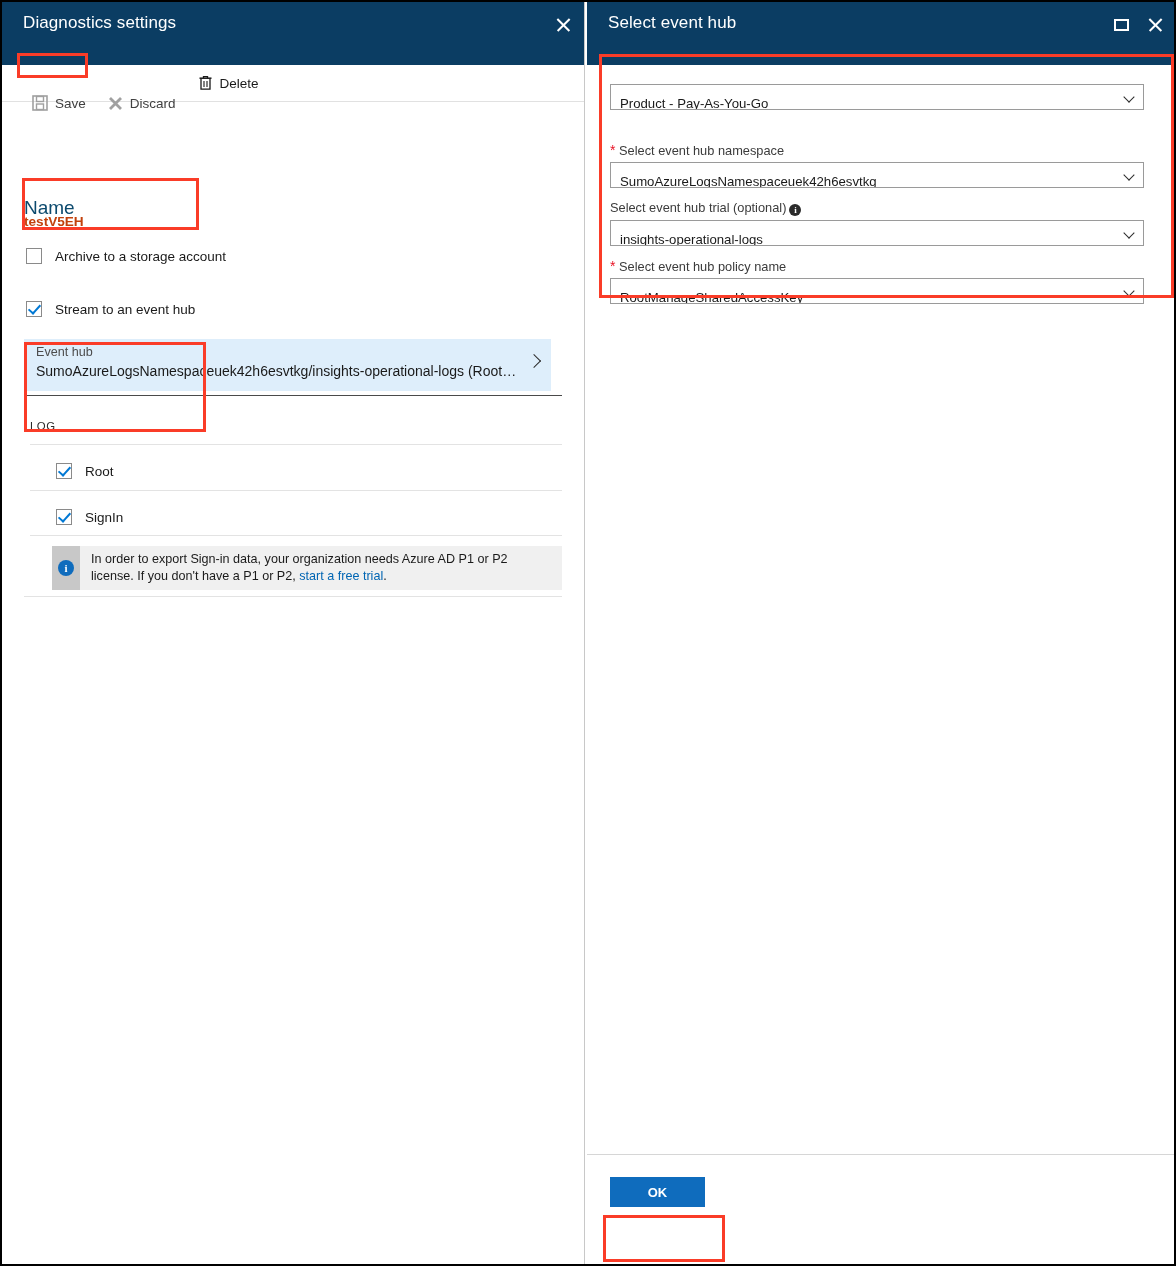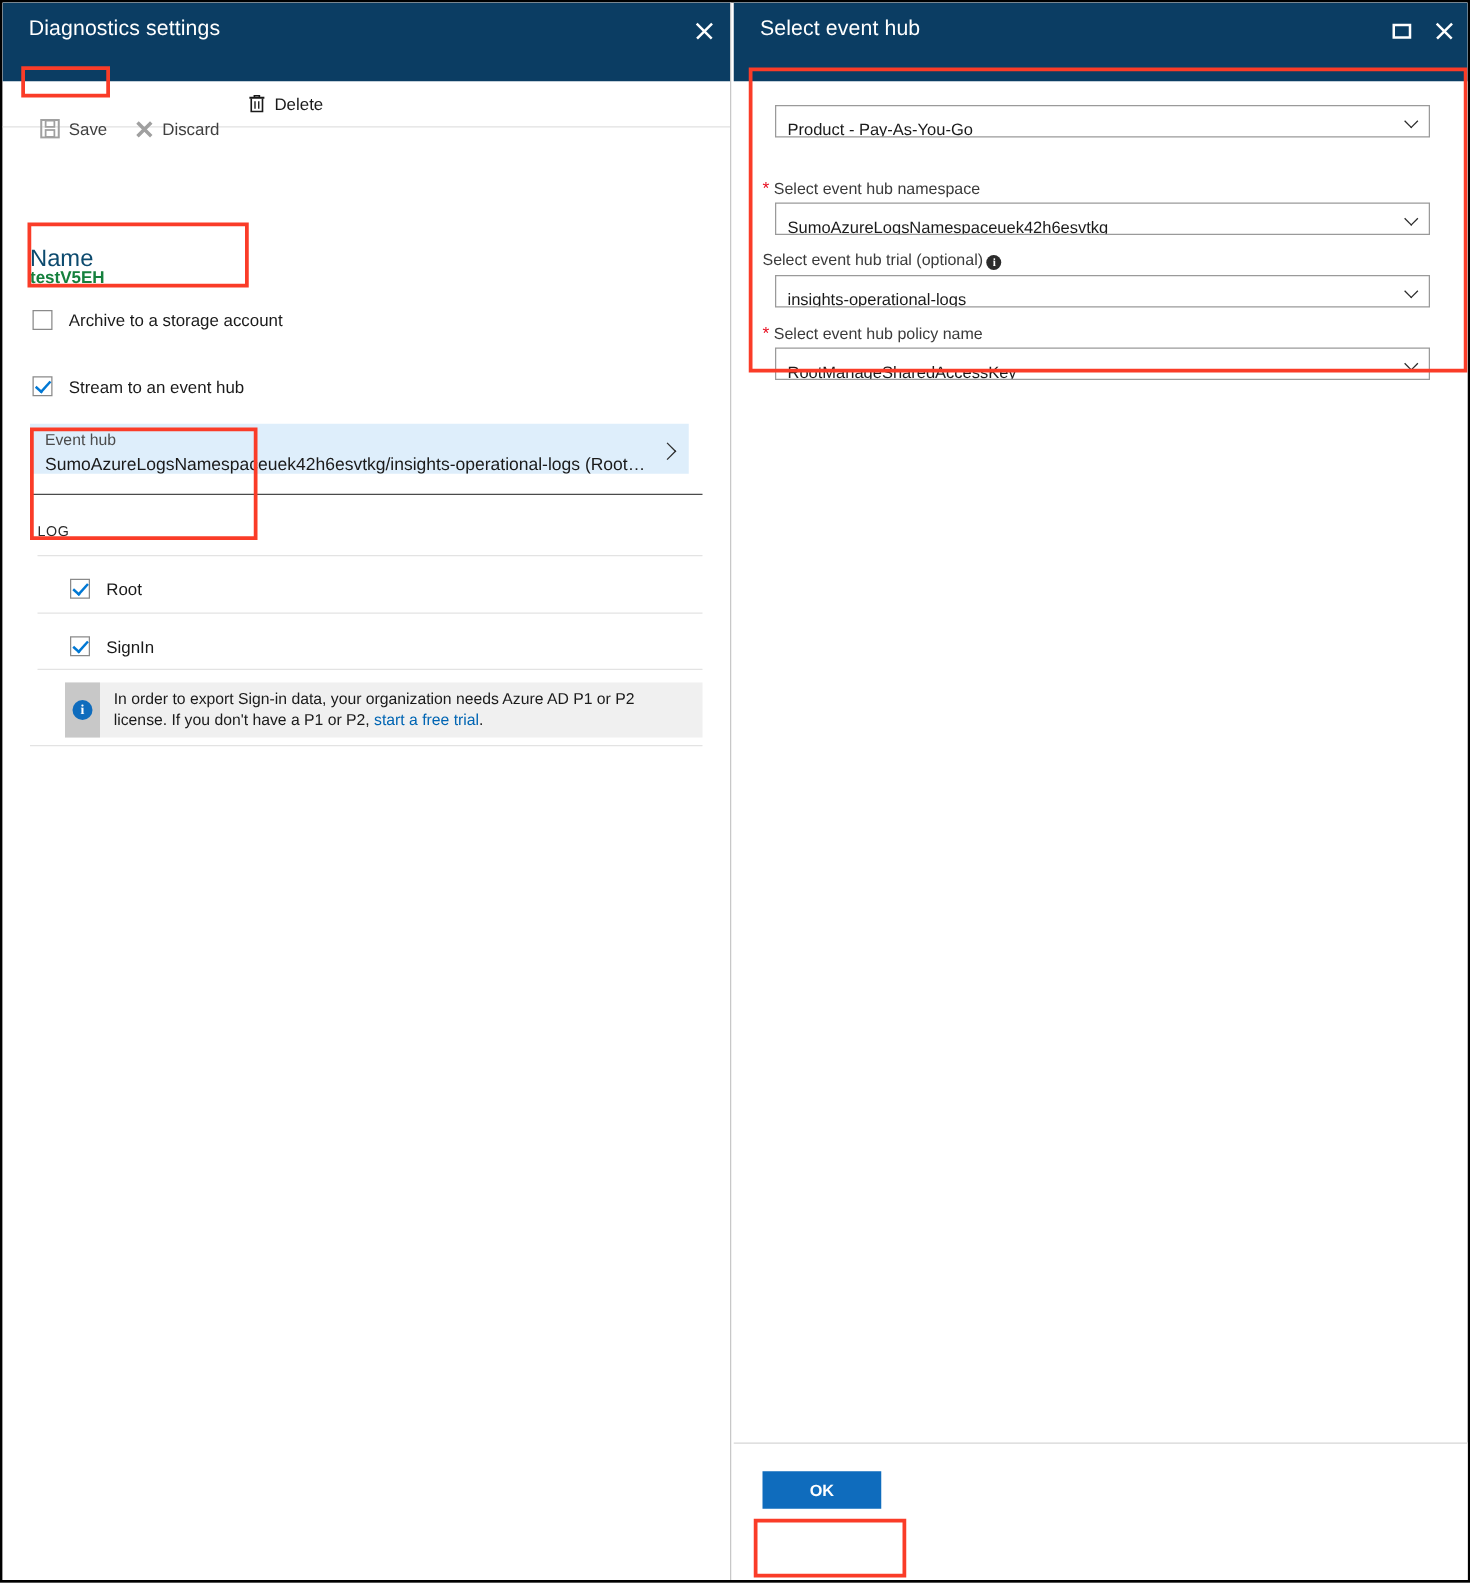--- a/index.html
+++ b/index.html
@@ -92,21 +92,21 @@
   .lbody { position: relative; padding: 0 0 0 0; }
 
   .field-label {
     position: absolute;
     font-size: 19px;
     color: #0c4a6e;
   }
   .field-value {
     position: absolute;
     font-size: 13.6px;
-    color: #15803d;
+    color: #c2410c;
     font-weight: 600;
   }
 
   .chkrow {
     position: absolute;
     display: flex; align-items: center; gap: 13px;
     height: 22px;
     cursor: pointer;
   }
   .chkbox {
@@ -124,21 +124,21 @@
     border: solid #0078d4;
     border-width: 0 2px 2px 0;
     transform: rotate(42deg);
   }
   .chklabel { font-size: 13.5px; color: #1a1a1a; white-space: nowrap; }
 
   
   .ehtile {
     position: absolute;
     left: 22px; top: 237px;
-    width: 527px; height: 40px;
+    width: 527px; height: 52px;
     background: #deeefb;
     cursor: pointer;
   }
   .ehtile .eh-cap {
     position: absolute; left: 12px; top: 6px;
     font-size: 12.6px; color: #4c4c4c;
   }
   .ehtile .eh-val {
     position: absolute; left: 12px; top: 24px;
     font-size: 14px; color: #1a1a1a;
@@ -225,21 +225,21 @@
   .ddl {
     position: relative;
     height: 26px;
     border: 1px solid #9a9a9a;
     background: #ffffff;
     display: flex; align-items: center;
     padding: 12px 28px 0 9px;
     font-size: 13.2px;
     color: #1a1a1a;
     cursor: pointer;
-    white-space: nowrap; overflow: hidden; margin-left: 10px;
+    white-space: nowrap; overflow: hidden;
   }
   .ddl .chevd {
     position: absolute; right: 10px; top: 8px;
     width: 8px; height: 8px;
     border: solid #2b2b2b;
     border-width: 0 1.5px 1.5px 0;
     transform: rotate(45deg);
   }
 
   .rfooter {

